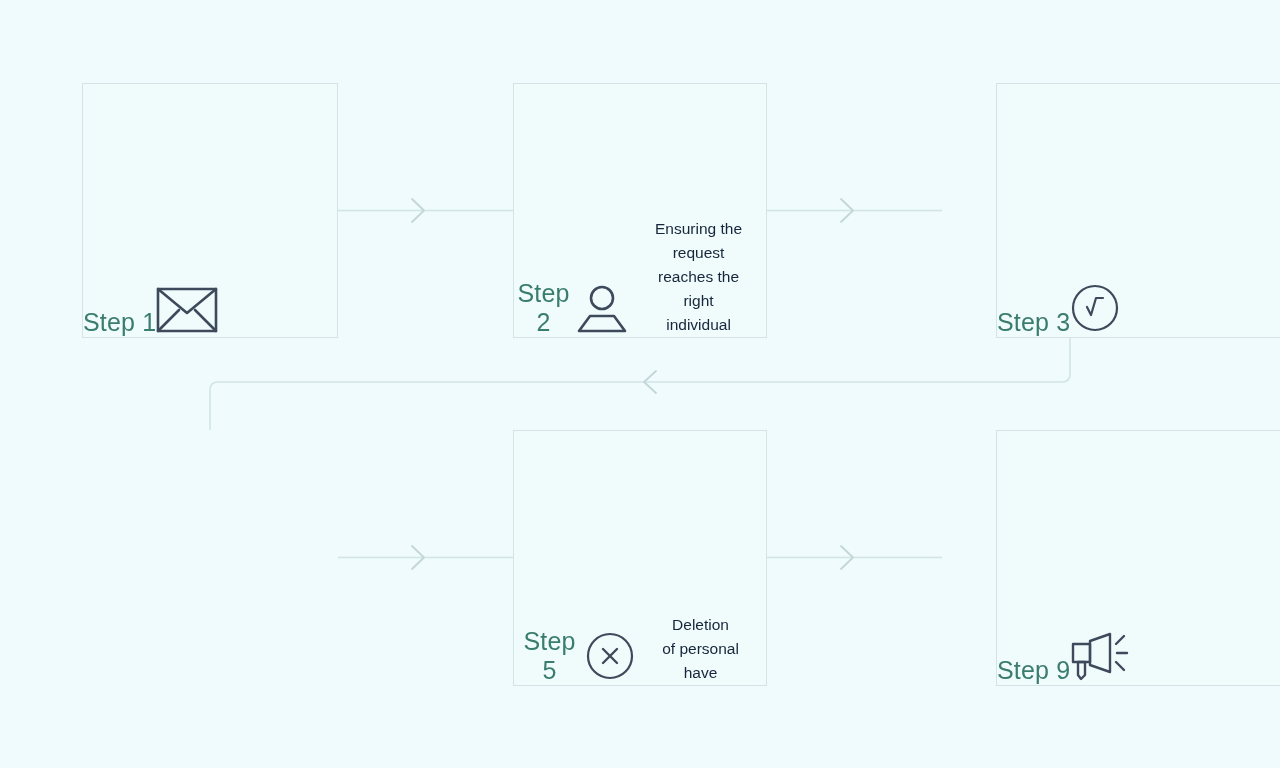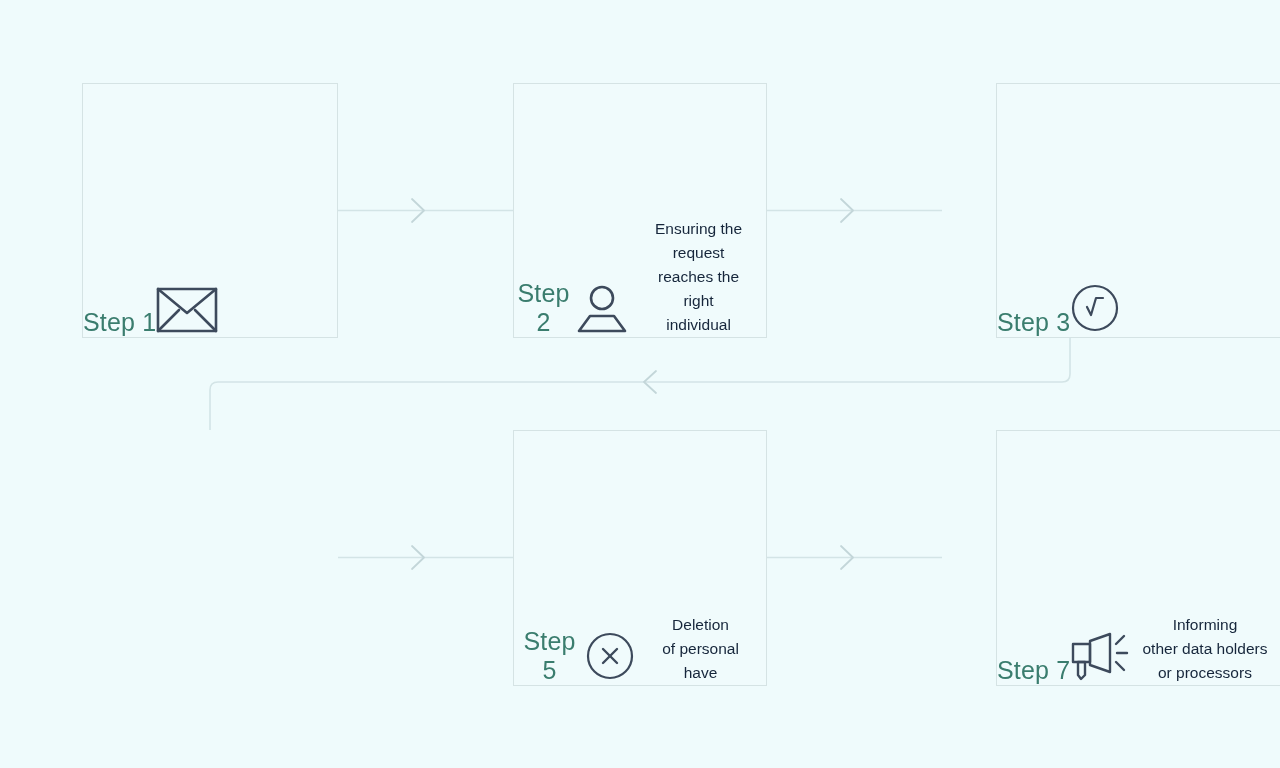--- a/index.html
+++ b/index.html
@@ -154,31 +154,28 @@
         <line x1="18" y1="18" x2="32" y2="32" stroke="#3d4a5c" stroke-width="2.4" stroke-linecap="round"></line>
         <line x1="32" y1="18" x2="18" y2="32" stroke="#3d4a5c" stroke-width="2.4" stroke-linecap="round"></line>
       </svg>
     </span>
     <div class="gap-icon-desc"></div>
     <div class="step-desc">Deletion
 of personal have</div>
   </div>
 
   <div class="step-card row-bottom col-3 pad-title-top">
-    <div class="step-title">Step 7</div>
+    <div class="step-title">Step 9</div>
     <div class="gap-title-icon"></div>
     <span class="step-icon">
       <svg width="62" height="50" viewBox="0 0 62 50" fill="none">
         <rect x="3" y="13" width="17" height="18" stroke="#3d4a5c" stroke-width="2.4" stroke-linejoin="round"></rect>
         <path d="M 20 10 L 40 3 L 40 41 L 20 34 Z" stroke="#3d4a5c" stroke-width="2.4" fill="none" stroke-linejoin="round"></path>
         <path d="M 8 31 L 15 31 L 15 44 L 11 48 L 8 44 Z" stroke="#3d4a5c" stroke-width="2.4" fill="none" stroke-linejoin="round"></path>
         <line x1="47" y1="22" x2="57" y2="22" stroke="#3d4a5c" stroke-width="2.4" stroke-linecap="round"></line>
         <line x1="46" y1="13" x2="54" y2="5" stroke="#3d4a5c" stroke-width="2.4" stroke-linecap="round"></line>
         <line x1="46" y1="31" x2="54" y2="39" stroke="#3d4a5c" stroke-width="2.4" stroke-linecap="round"></line>
       </svg>
     </span>
     <div class="gap-icon-desc"></div>
-    <div class="step-desc">Informing
-other data holders
-or processors</div>
   </div>
 
 </div>
 
 </body></html>

